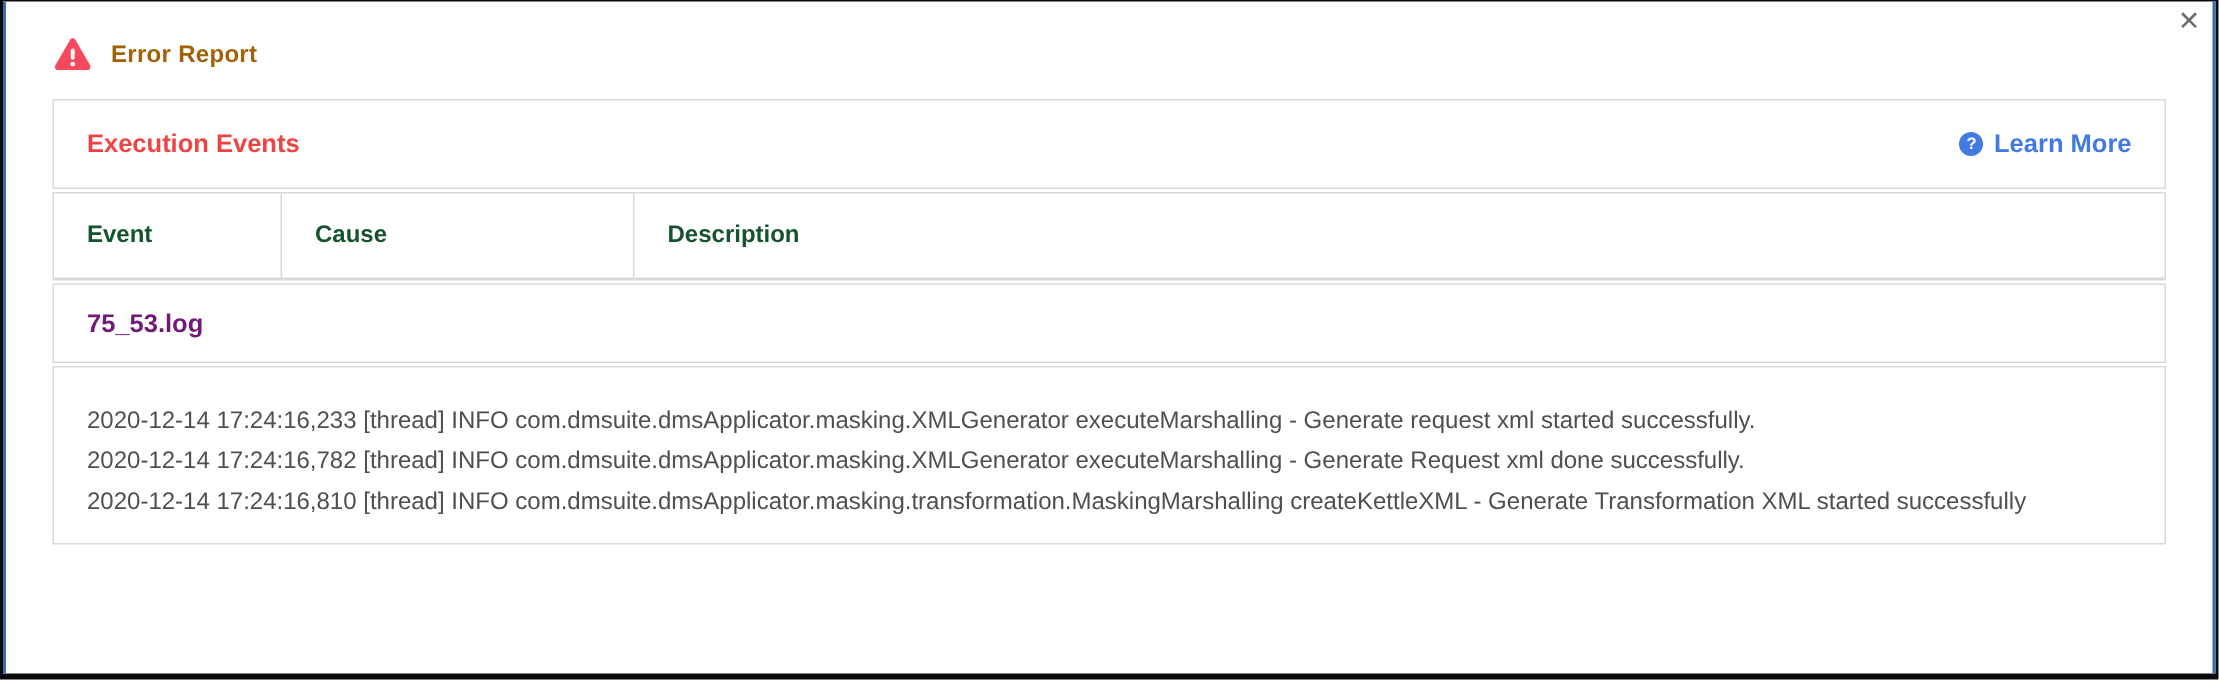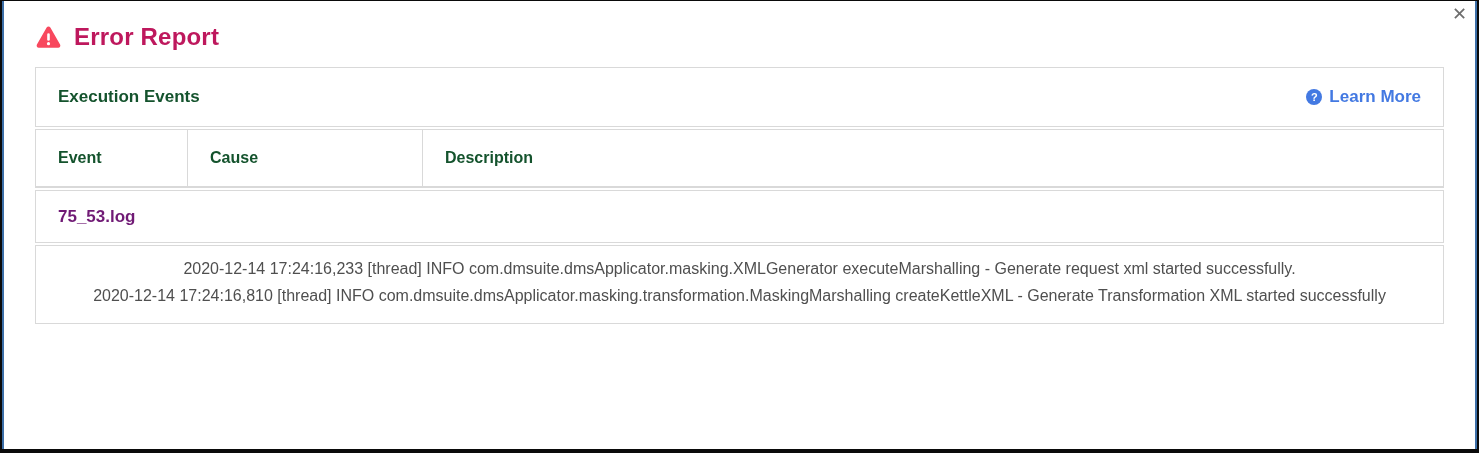--- a/index.html
+++ b/index.html
@@ -28,42 +28,42 @@
     user-select: none;
   }
   .title-row {
     display: flex;
     align-items: center;
     margin-top: 22px;
     margin-bottom: 16px;
     gap: 12px;
   }
   .title-row h1 {
-    color: #be185d;
-    font-size: 24px;
+    color: #a16207;
+    font-size: 16px;
     font-weight: bold;
     letter-spacing: 0.2px;
   }
   .warn-icon { display: inline-flex; }
   .panel {
     border: 1px solid #d9d9d9;
     background: #fff;
     margin-bottom: 2px;
   }
   .panel-header {
     height: 60px;
     display: flex;
     align-items: center;
     justify-content: space-between;
     padding: 0 22px;
   }
   .panel-header .section-title {
     font-size: 17px;
     font-weight: bold;
-    color: #14532d;
+    color: #ef4444;
   }
   .learn-more {
     display: flex;
     align-items: center;
     gap: 7px;
     color: #4379e2;
     font-size: 17px;
     font-weight: bold;
     text-decoration: none;
     cursor: pointer;
@@ -99,21 +99,21 @@
     height: 53px;
     display: flex;
     align-items: center;
     padding: 0 22px;
   }
   .log-title-panel .log-name {
     font-size: 17px;
     font-weight: bold;
     color: #701a75;
   }
-  .log-panel { padding: 9px 22px 14px 22px; text-align: center; }
+  .log-panel { padding: 22px 22px 14px 22px; }
   .log-line {
     color: #4f4f4f;
     font-size: 16px;
     line-height: 27px;
     white-space: nowrap;
   }
 </style>
 </head>
 <body>
 
@@ -149,16 +149,17 @@
     <div class="t-row body">
     </div>
   </div>
 
   <div class="panel log-title-panel">
     <span class="log-name">75_53.log</span>
   </div>
 
   <div class="panel log-panel">
     <div class="log-line">2020-12-14 17:24:16,233 [thread] INFO com.dmsuite.dmsApplicator.masking.XMLGenerator executeMarshalling - Generate request xml started successfully.</div>
+    <div class="log-line">2020-12-14 17:24:16,782 [thread] INFO com.dmsuite.dmsApplicator.masking.XMLGenerator executeMarshalling - Generate Request xml done successfully.</div>
     <div class="log-line">2020-12-14 17:24:16,810 [thread] INFO com.dmsuite.dmsApplicator.masking.transformation.MaskingMarshalling createKettleXML - Generate Transformation XML started successfully</div>
   </div>
 
 </div>
 
 </body></html>

